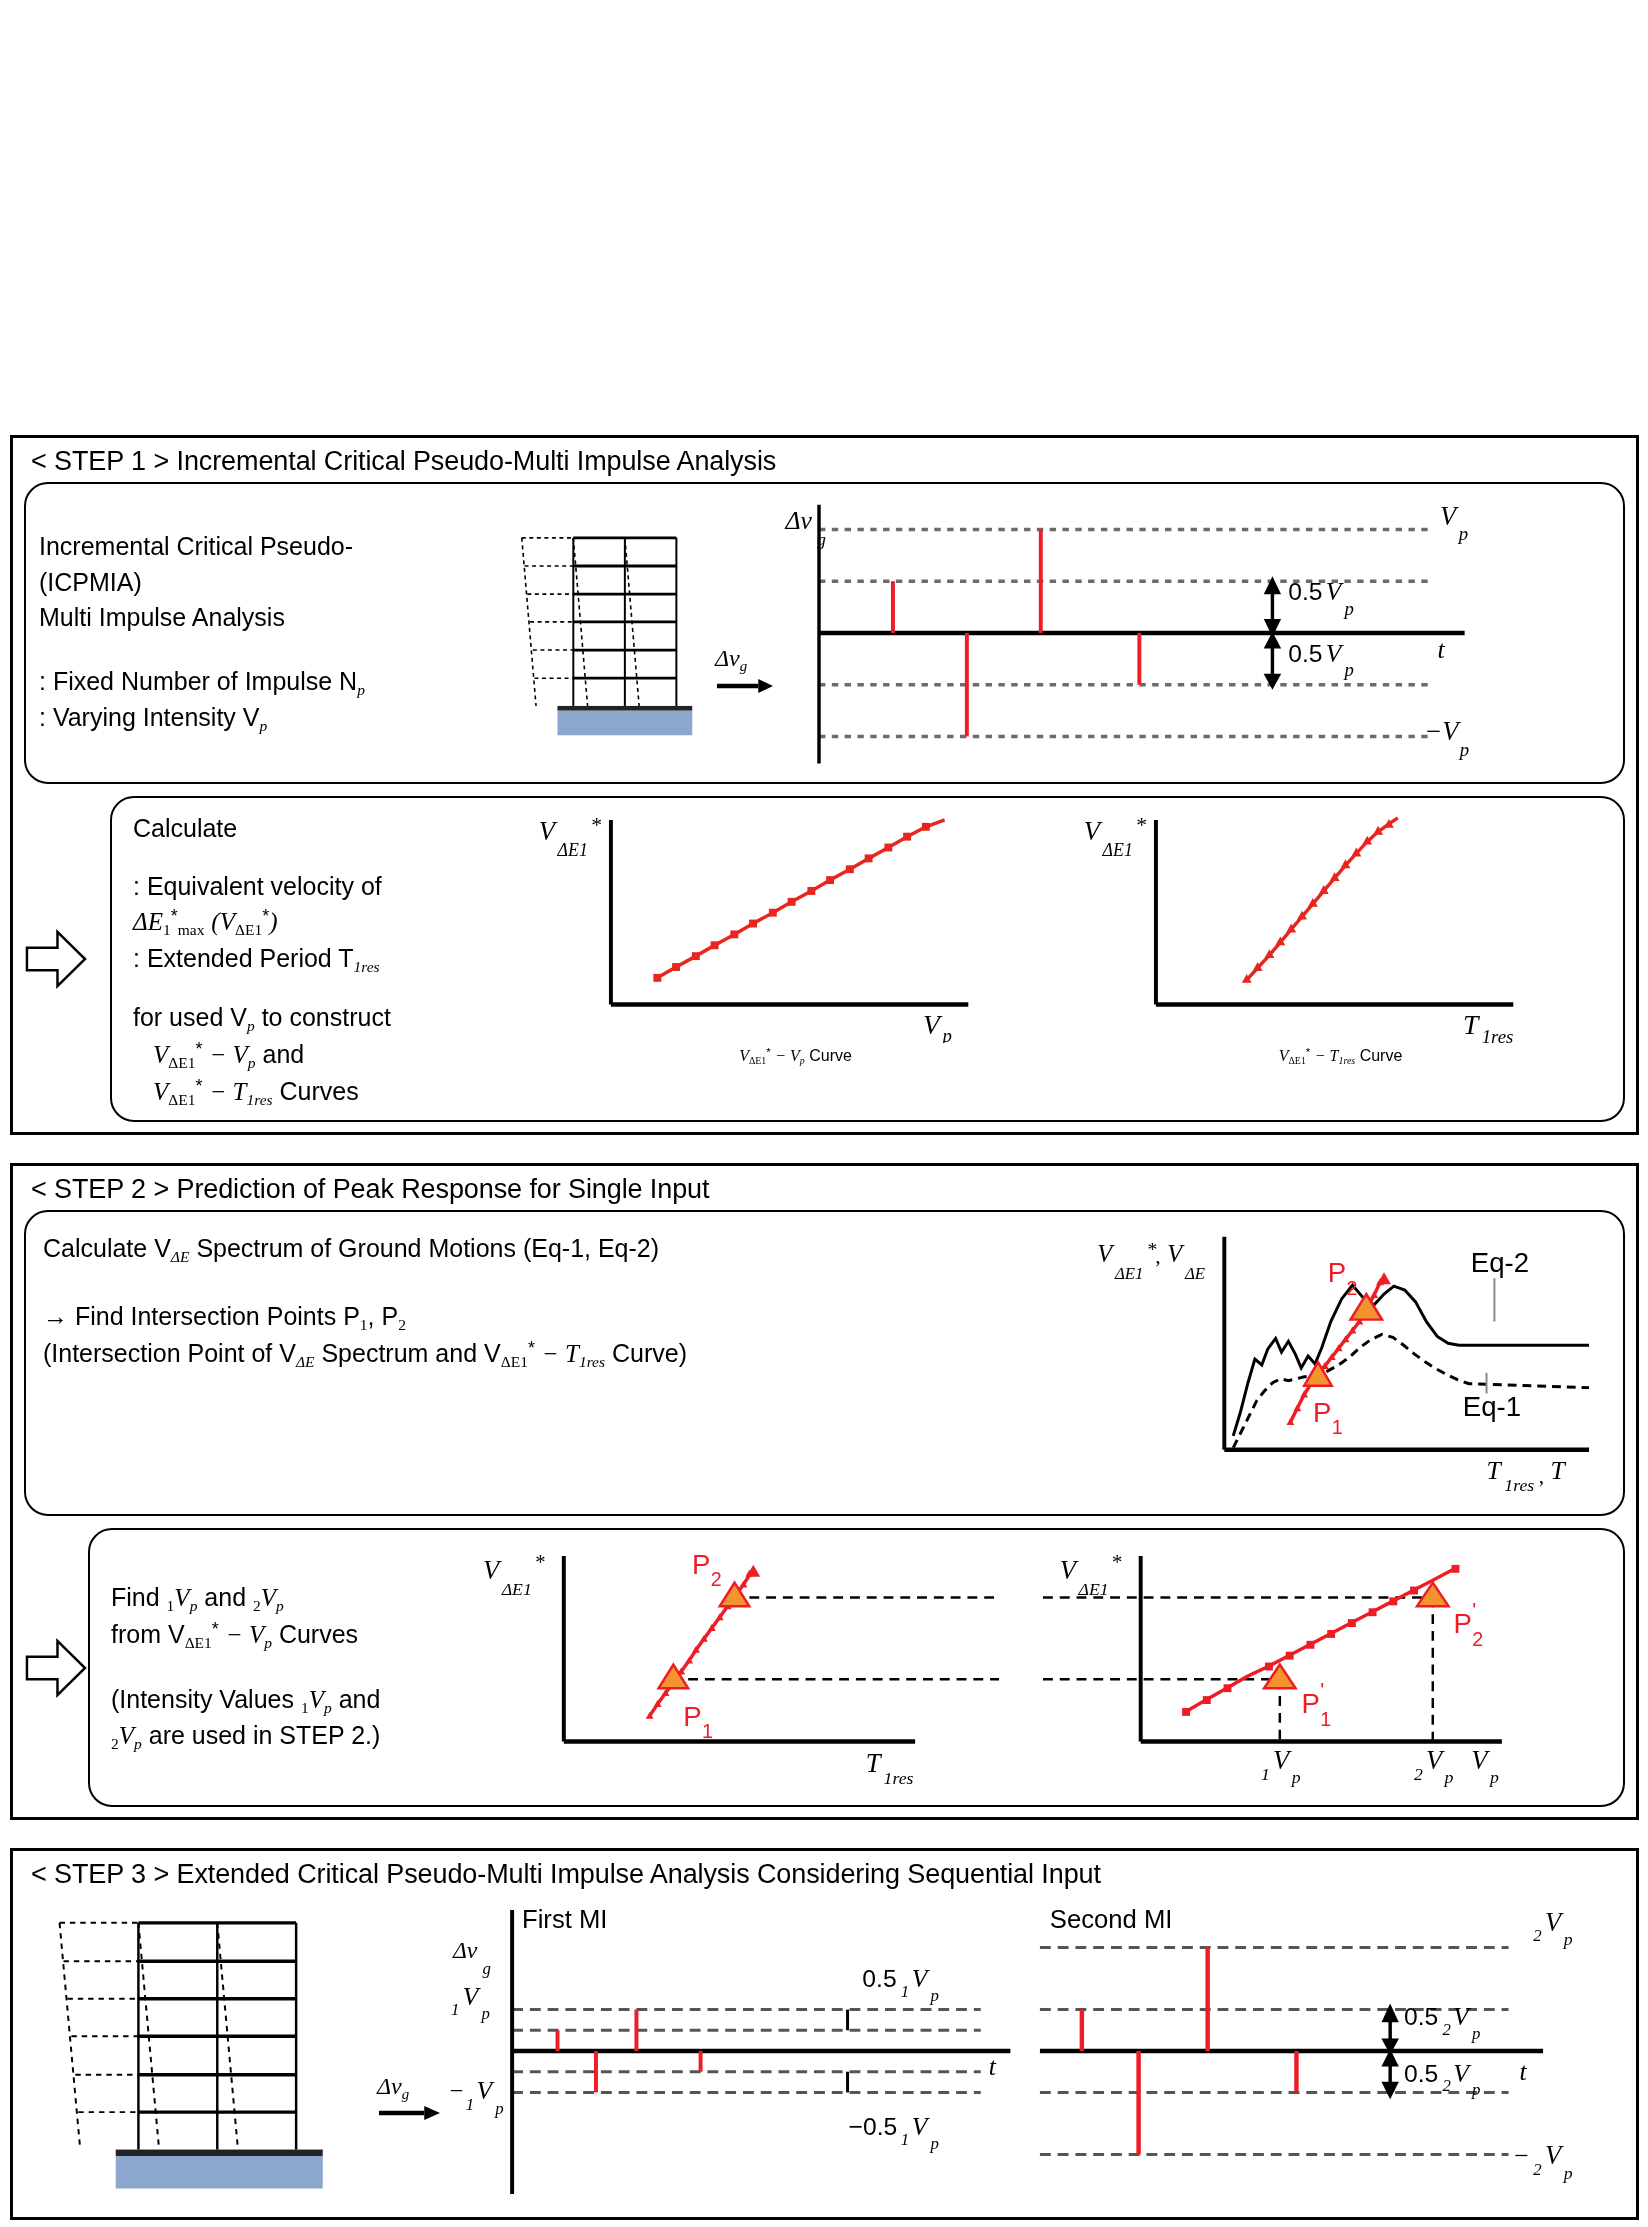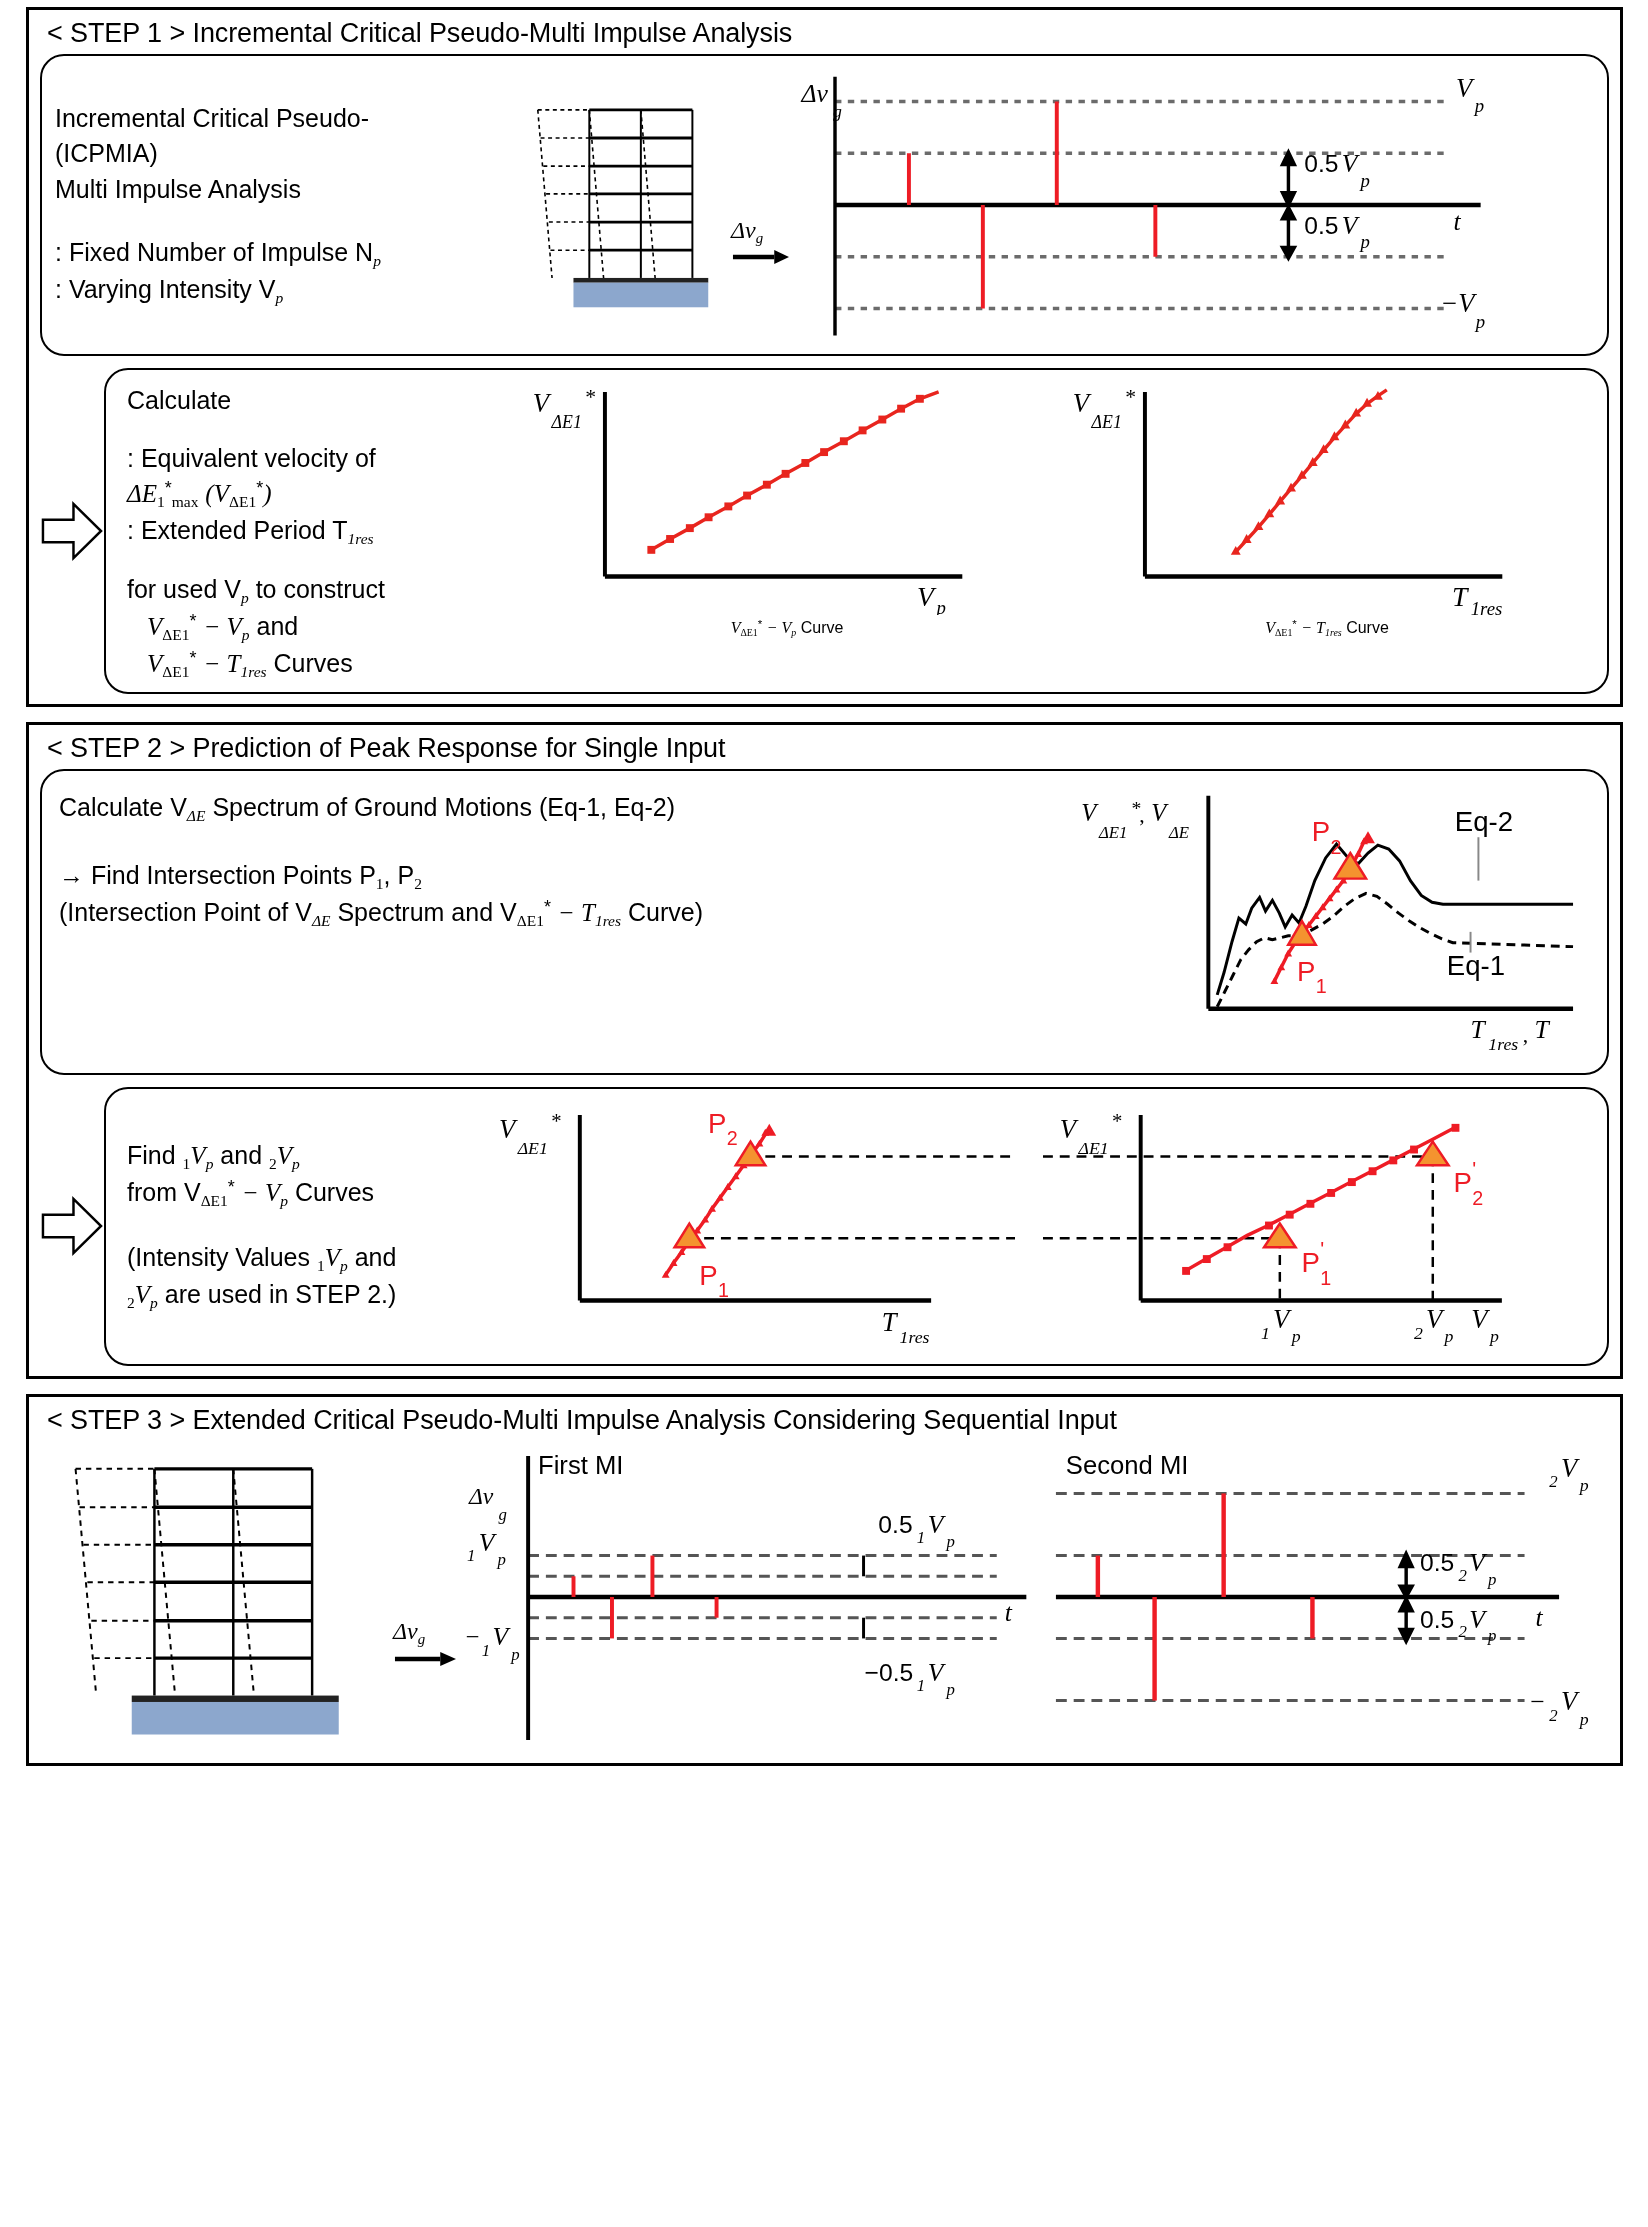--- a/index.html
+++ b/index.html
@@ -4,21 +4,21 @@
 <style>
   * { box-sizing: border-box; margin:0; padding:0; }
   html,body { background:#ffffff; }
   body {
     width:1649px; height:2227px;
     font-family:"Liberation Sans", sans-serif;
     color:#000;
     position:relative;
     overflow:hidden;
   }
-  .page { position:absolute; inset:0; padding:7px 26px; display:flex; flex-direction:column; gap:15px; }
+  .page { position:absolute; inset:0; padding:7px 10px; display:flex; flex-direction:column; gap:28px;justify-content:flex-end; }
 
   
   .step {
     border:3.5px solid #000;
     background:#fff;
     position:relative;
     padding:7px 11px 10px 11px;
   }
   .step-title {
     font-size:27px;
@@ -46,21 +46,21 @@
   .fig-cap { text-align:center; font-size:16px; margin-top:3px; }
 
   
   #step1 .top-box { padding:11px 13px; }
   #step1 .top-inner { display:flex; align-items:center; }
   #step1 .desc { width:459px; flex:0 0 auto; }
   #step1 .frame-wrap { width:276px; flex:0 0 auto; display:flex; align-items:center; }
   #step1 .pulse-wrap { flex:1 1 auto; }
 
   .calc-row { display:flex; align-items:center; margin-top:12px; }
-  .calc-box { flex:1 1 auto; padding:13px 15px 9px 21px; display:flex; align-items:flex-start; }
+  .calc-box { flex:1 1 auto; padding:13px 15px 9px 21px; display:flex; align-items:flex-start;margin-left:22px; }
   .calc-text { width:395px; flex:0 0 auto; }
   .calc-charts { flex:1 1 auto; display:flex; gap:10px; }
 
   
   #step2 .upper-inner { display:flex; align-items:flex-start; padding:13px 13px 13px 17px; }
   #step2 .upper-text { flex:1 1 auto; padding-top:6px; }
   #step2 .upper-fig { width:518px; flex:0 0 auto; }
   #step2 .lower-inner { display:flex; align-items:center; padding:9px 13px 9px 21px; }
   #step2 .lower-text { width:365px; flex:0 0 auto; }
   #step2 .lower-figs { flex:1 1 auto; display:flex; gap:0px; }

